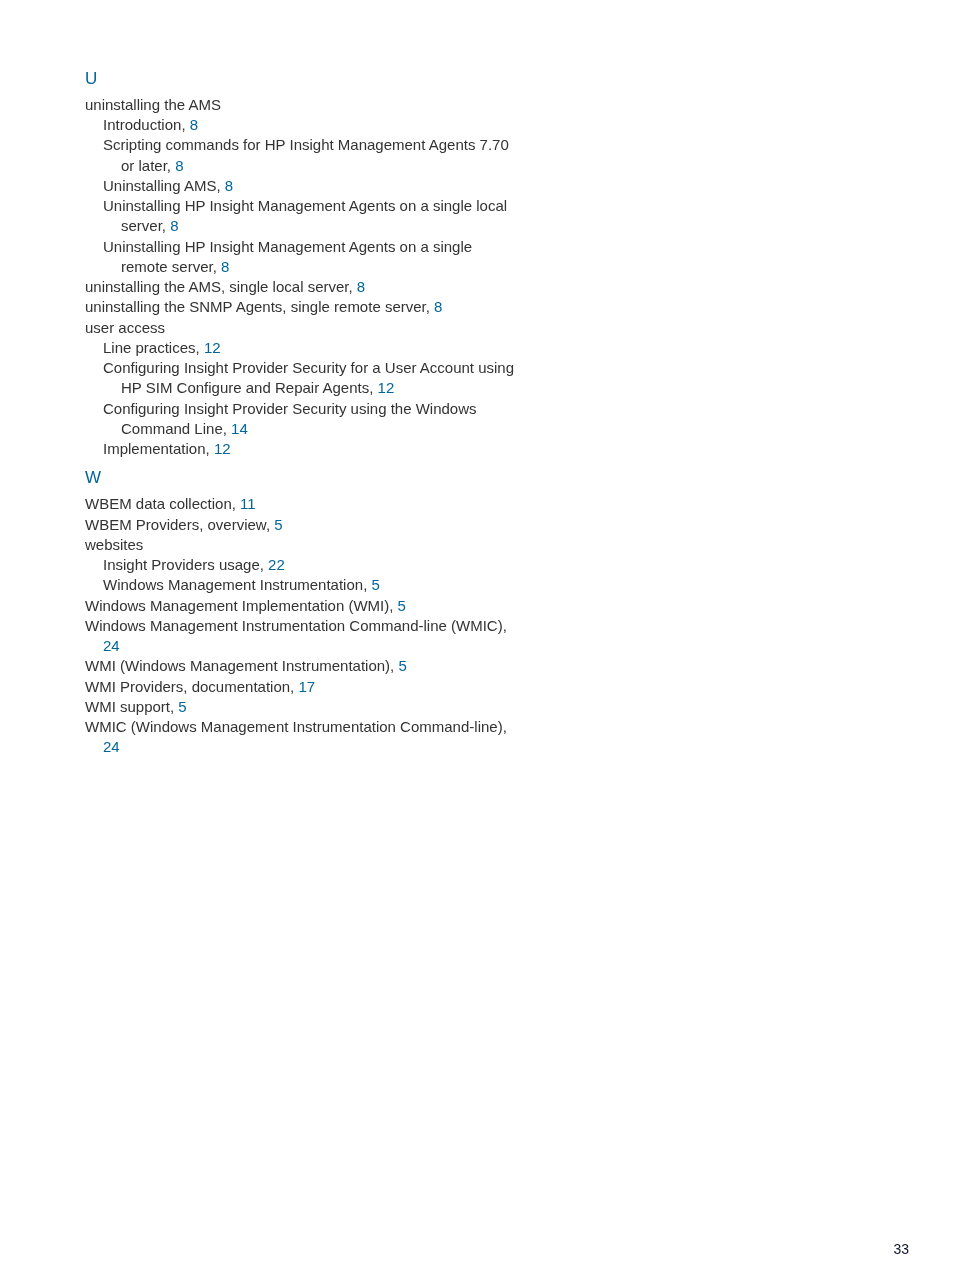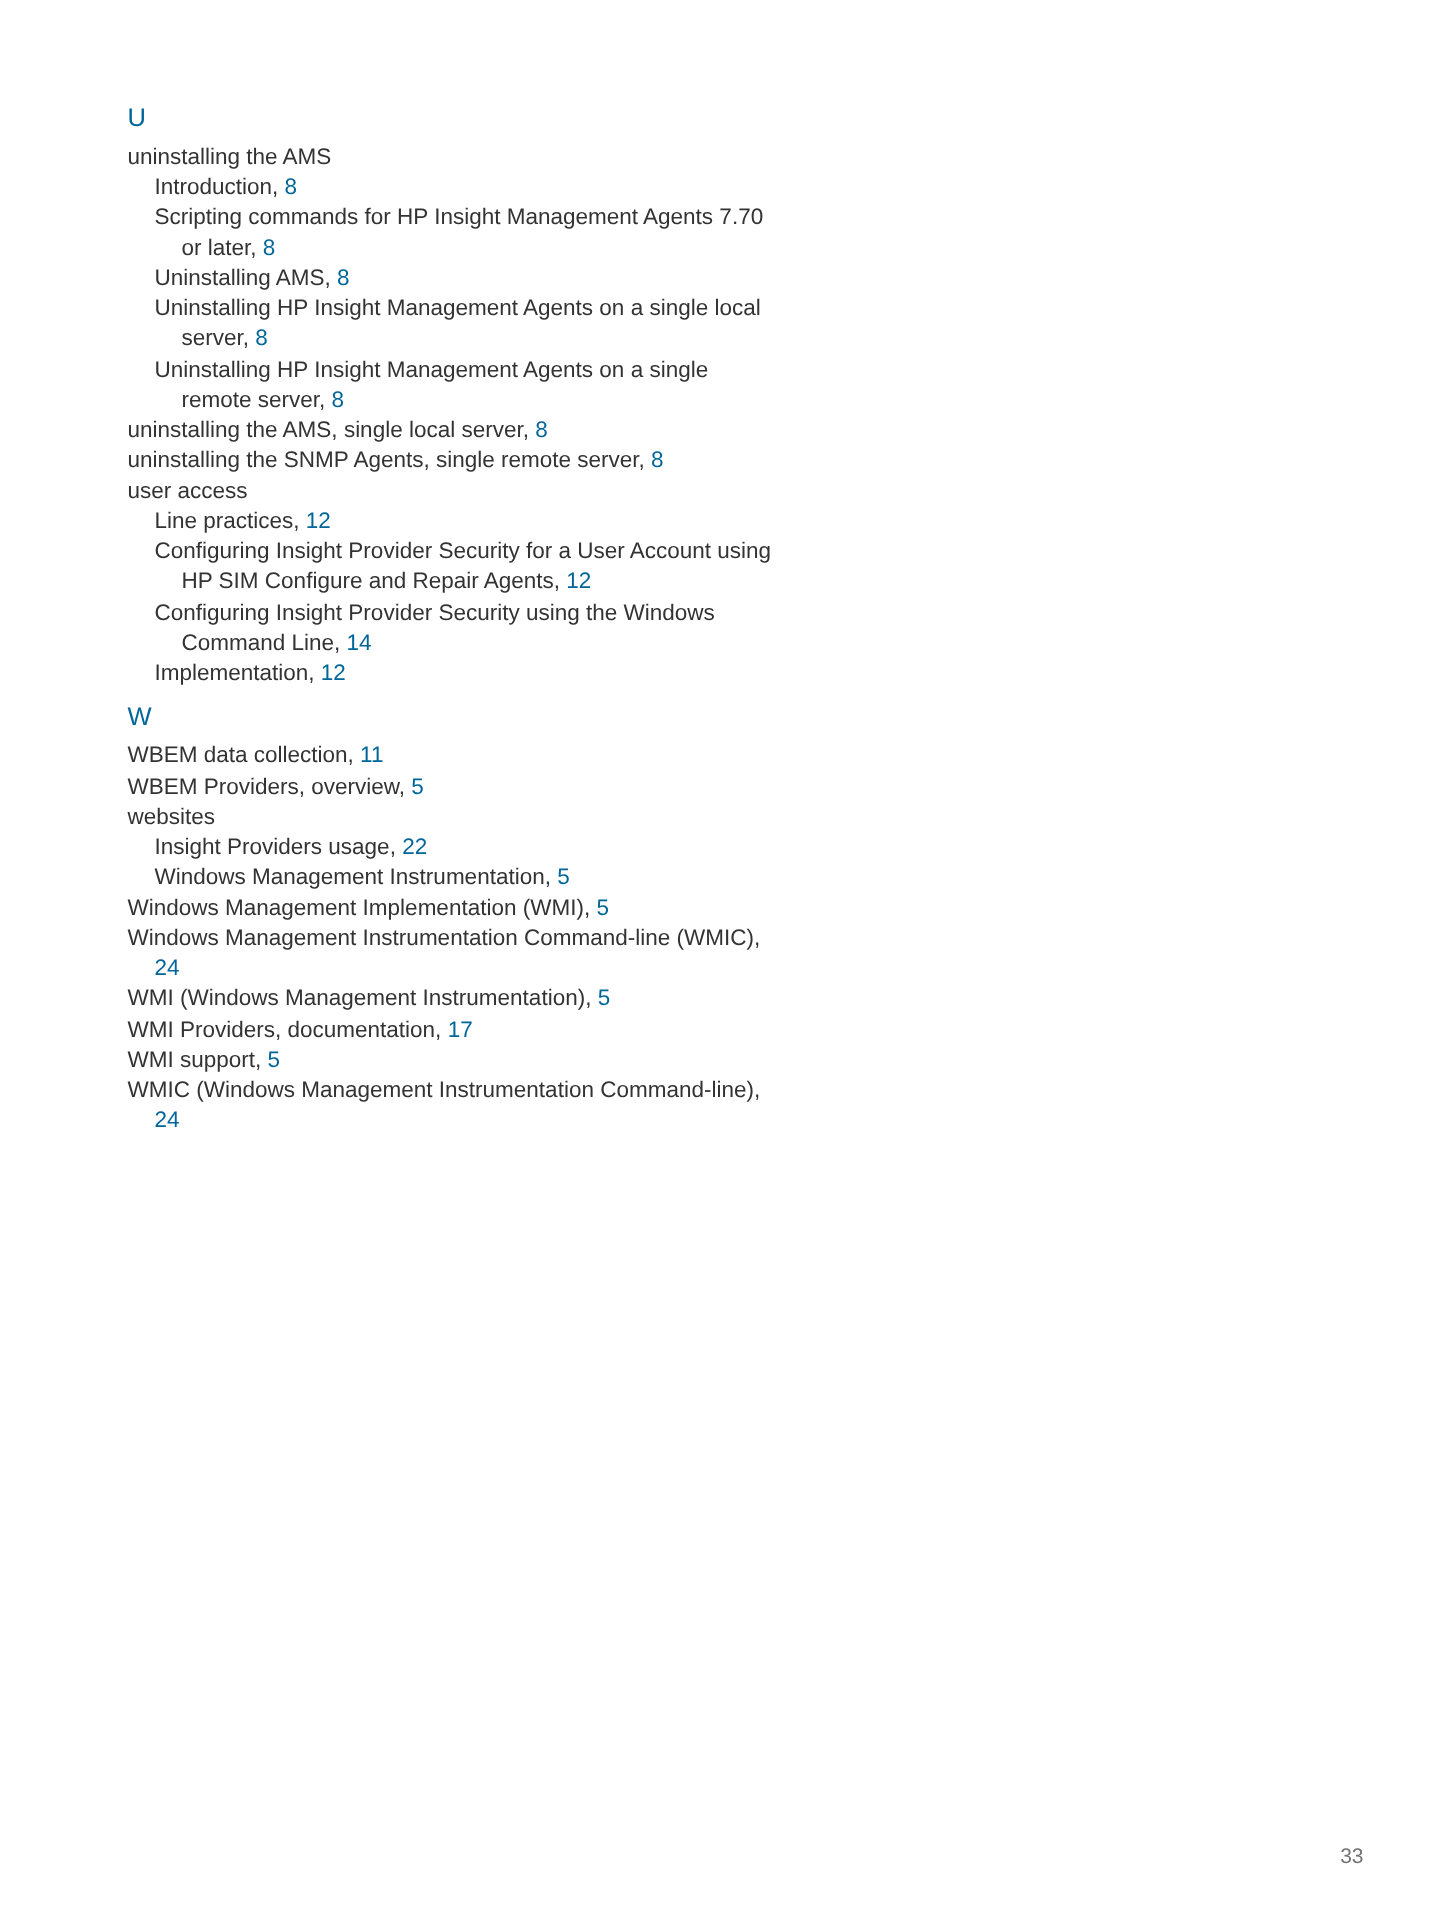--- a/index.html
+++ b/index.html
@@ -28,23 +28,23 @@
     .lvl1 { padding-left: 18px; text-indent: 0; }
     .sub-hang1 { padding-left: 36px; text-indent: -18px; }
     .sub-hang0 { padding-left: 18px; text-indent: -18px; }
     .pagelink {
       color: #006699;
       cursor: pointer;
     }
     .page-number {
       position: absolute;
       right: 45px;
-      bottom: 24px;
+      bottom: 12px;
       font-size: 14px;
-      color: #737373;
+      color: #0f172a;
     }
   </style>
 </head>
 <body>
 
 <div class="content">
 
   <div class="section-letter">U</div>
 
   <div class="entry lvl0"><span>uninstalling the AMS</span></div>

